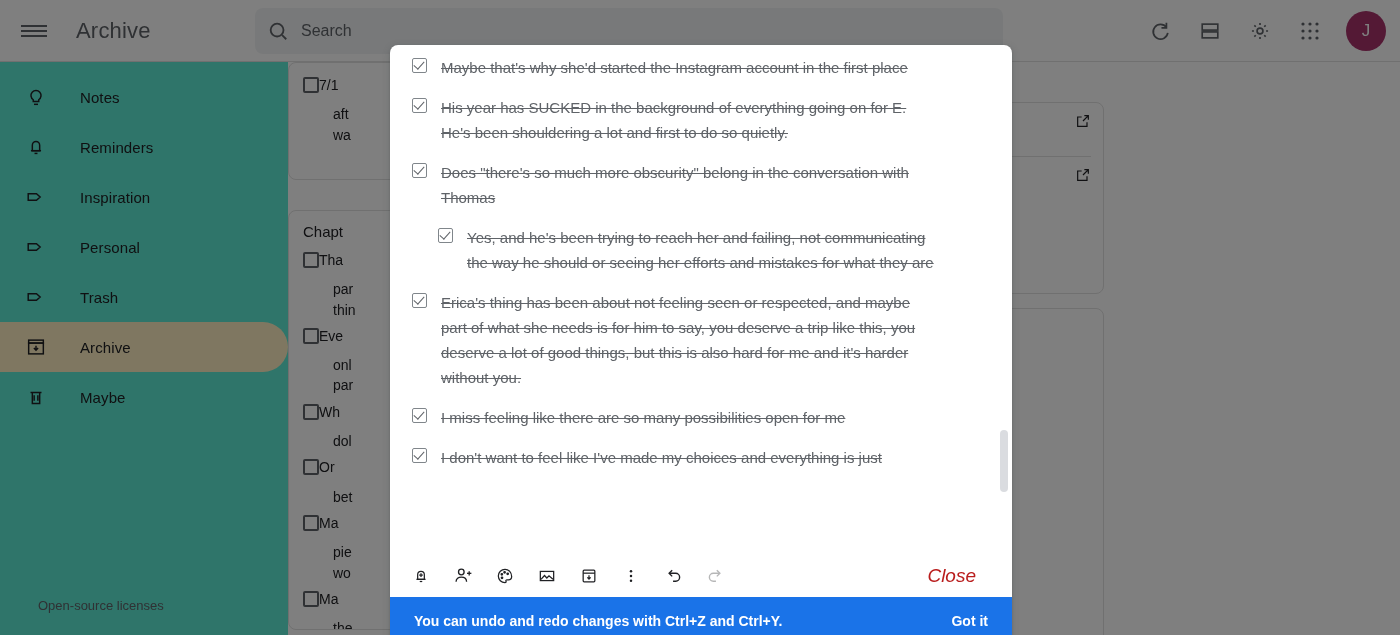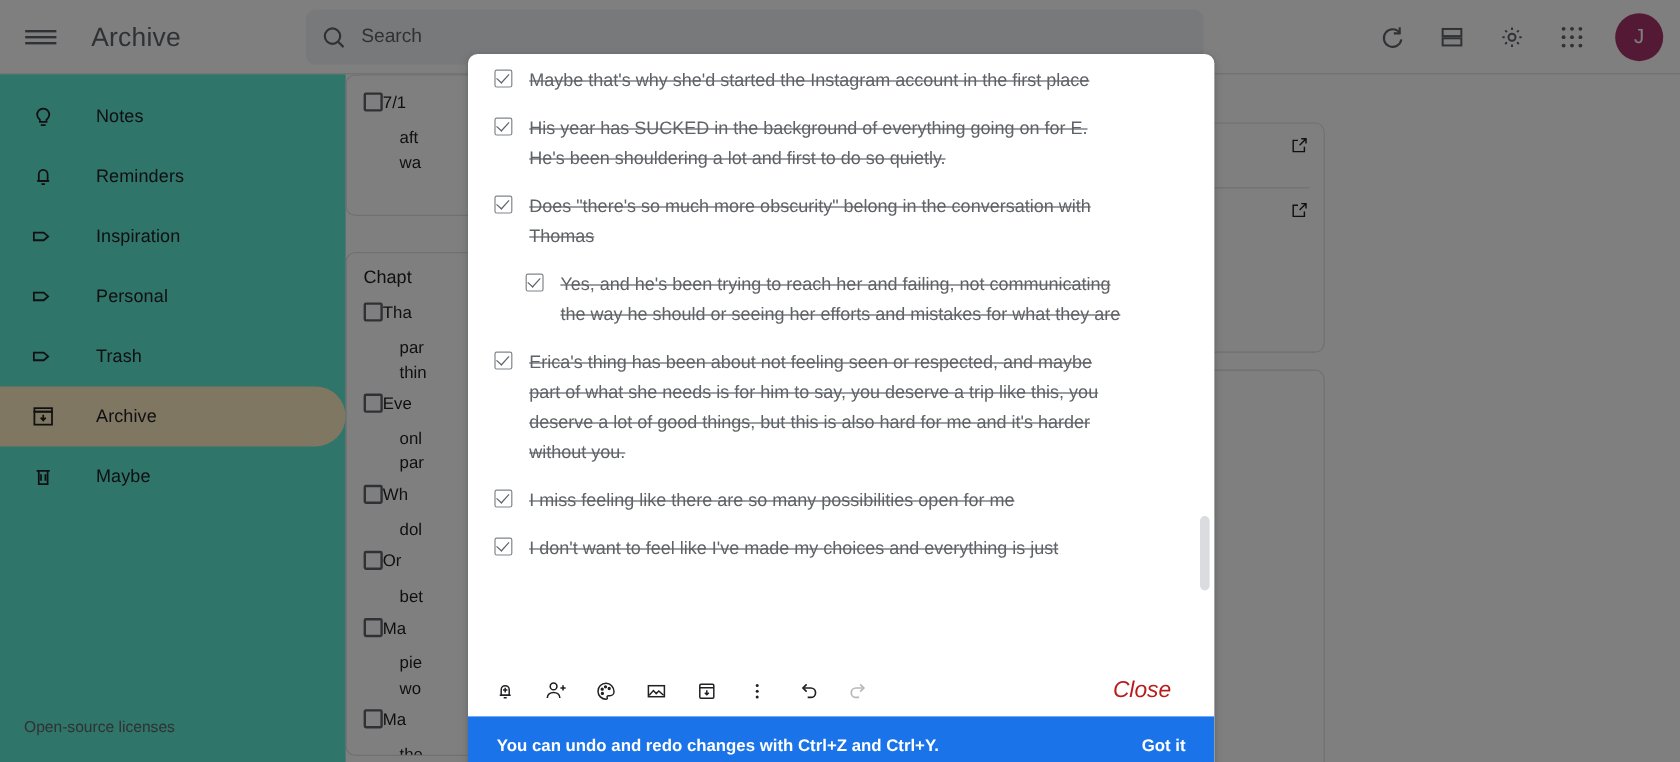--- a/index.html
+++ b/index.html
@@ -57,21 +57,21 @@
     position: absolute; top: 62px; left: 0; width: 288px; bottom: 0;
     background: #5eead4; padding-top: 10px;
   }
   .nav-item {
     height: 50px; display: flex; align-items: center;
     border-radius: 0 25px 25px 0; cursor: pointer; padding-left: 22px;
   }
   .nav-item.selected { background: #feefc3; }
   .nav-ico { width: 28px; display:flex; align-items:center; justify-content:center; }
   .nav-label { margin-left: 30px; font-size: 15px; color: #202124; letter-spacing:.1px; }
-  .nav-footer { position:absolute; bottom: 22px; left: 20px;
+  .nav-footer { position:absolute; bottom: 22px; left: 38px;
     font-size: 13px; color: #5f6368; cursor: pointer; }
 
   
   .grid { position: absolute; top: 62px; left: 288px; right: 0; bottom: 0;
     padding: 14px 0 0 34px; }
   .card {
     position: absolute; border: 1px solid #e0e0e0; border-radius: 8px;
     background: #fff; padding: 12px 14px; overflow: hidden;
   }
   .card-title { font-size: 15px; color: #202124; margin-bottom: 10px; }

